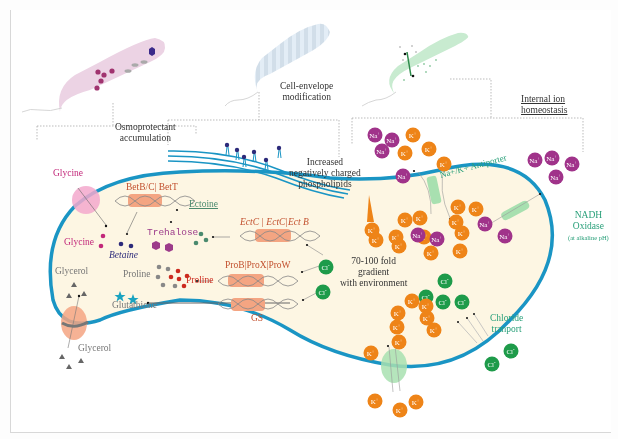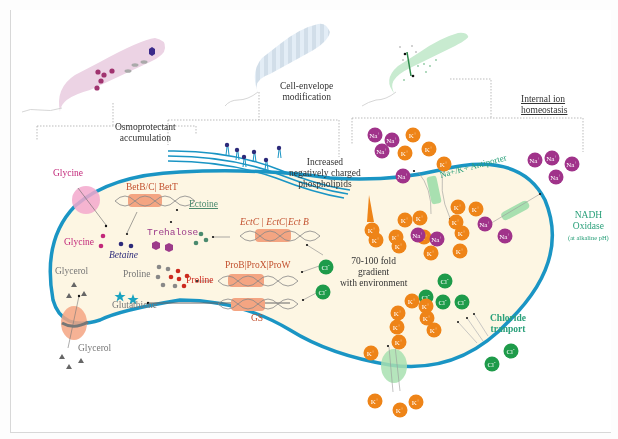--- a/index.html
+++ b/index.html
@@ -473,16 +473,16 @@
   <div>gradient</div>
   <div>with environment</div>
 </div>
 
 <div class="lbl" style="left:440px;top:170px;color:#2aa07a;font-size:9px;transform:rotate(-15deg);transform-origin:left center;">Na+/K+ Antiporter</div>
 <div class="lbl" style="left:568px;top:210px;color:#2aa07a;">
   <div>NADH</div>
   <div>Oxidase</div>
   <div style="font-size:6.5px;">(at alkaline pH)</div>
 </div>
-<div class="lbl" style="left:490px;top:313px;color:#2aa07a;font-weight:bold;">
+<div class="lbl" style="left:490px;top:313px;color:#2aa07a;">
   <div>Chloride</div>
   <div>tranport</div>
 </div>
 
 </body></html>

